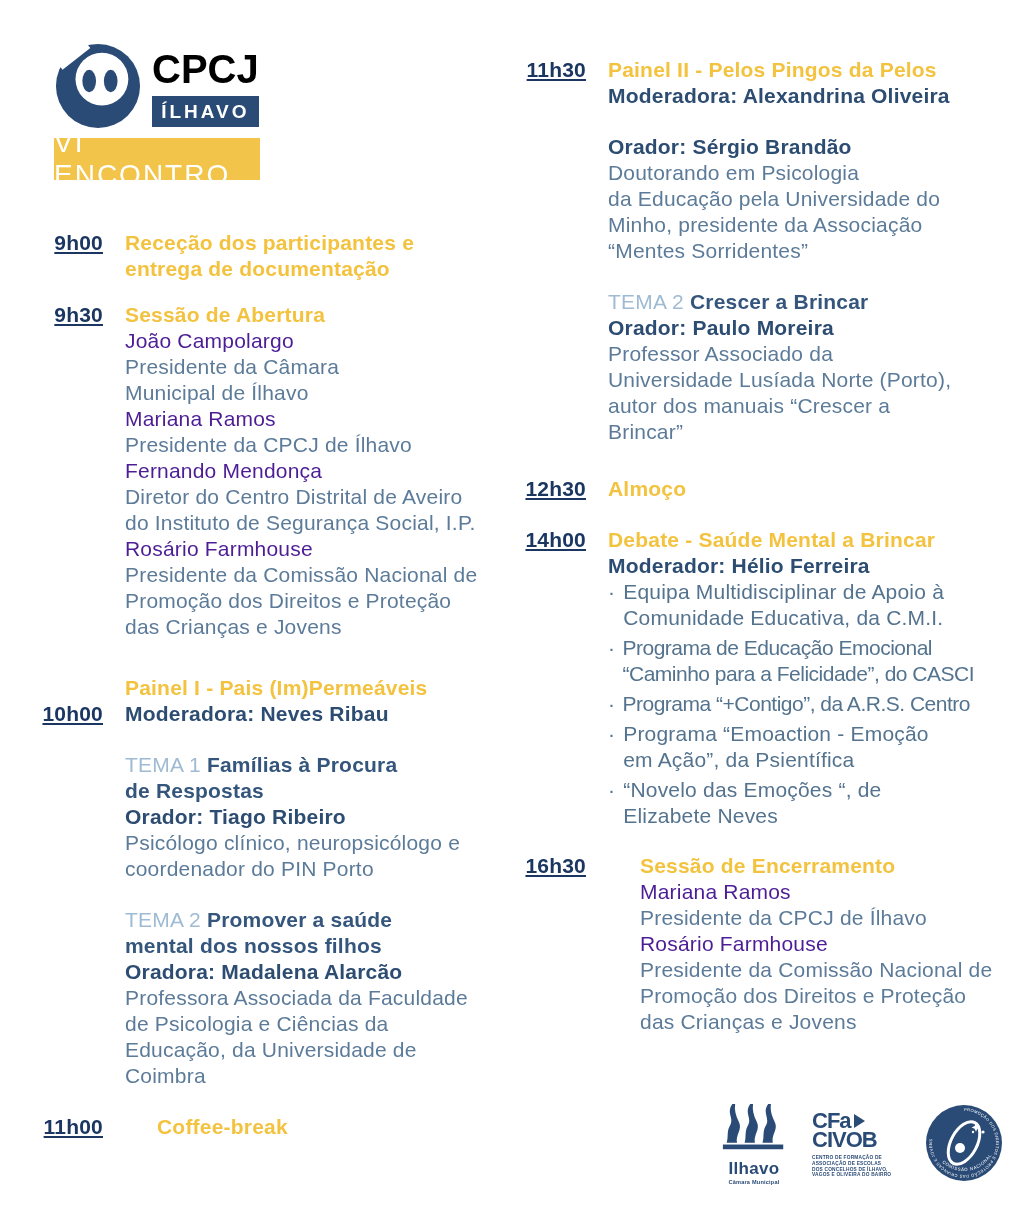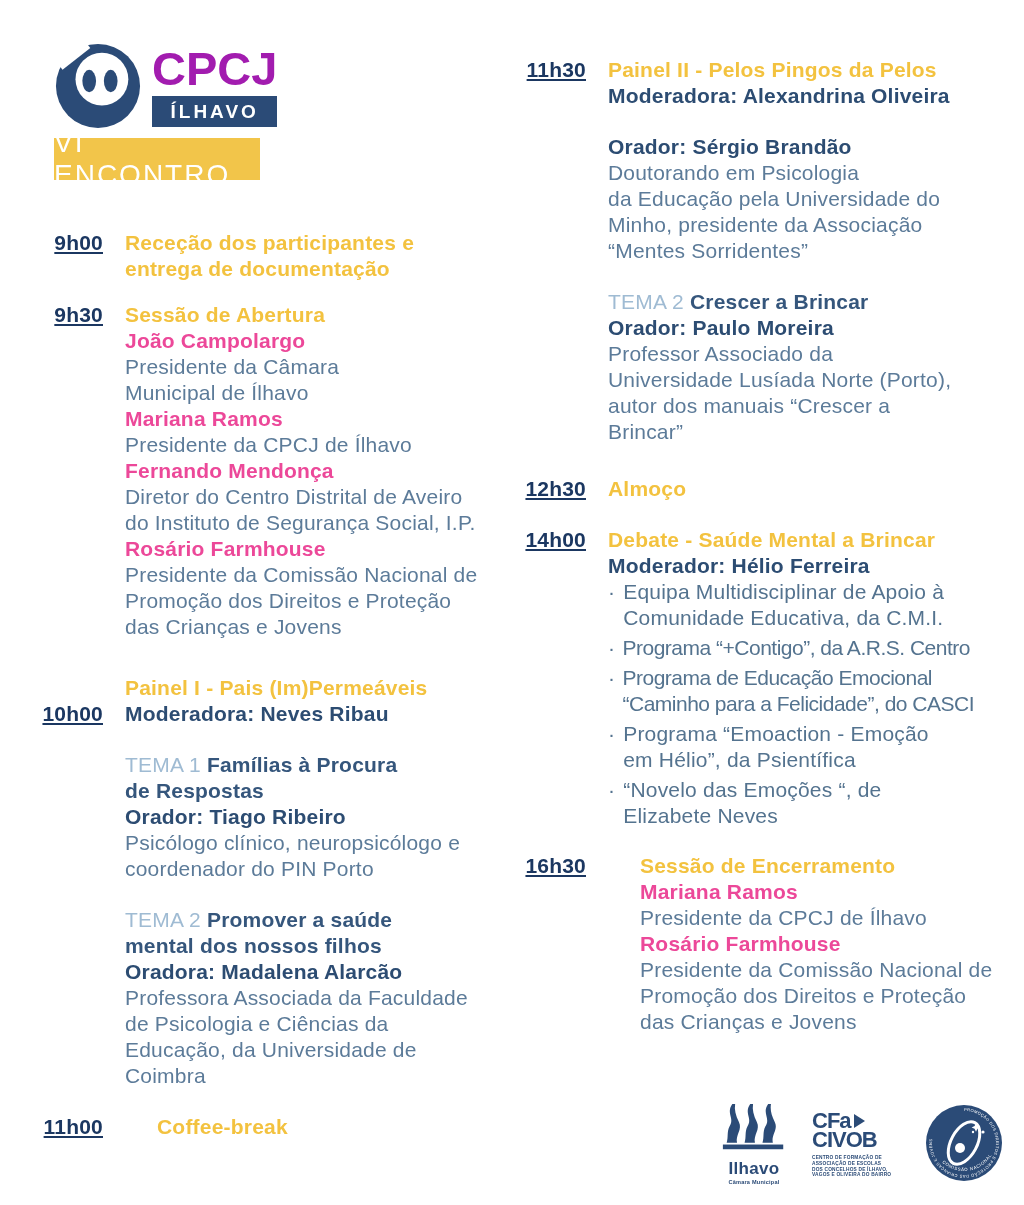--- a/index.html
+++ b/index.html
@@ -6,21 +6,21 @@
   .page {
     position:relative; width:1024px; height:1205px; background:#ffffff;
     font-family:"Liberation Sans","DejaVu Sans",sans-serif; overflow:hidden;
     -webkit-font-smoothing:antialiased;
   }
 
   
   .brand { position:absolute; left:54px; top:42px; display:flex; gap:10px; }
   .brand-icon { width:88px; height:88px; }
   .brand-text { display:flex; flex-direction:column; }
-  .cpcj-word { font-size:47px; font-weight:800; color:#a21caf; letter-spacing:0px; line-height:54px; }
+  .cpcj-word { font-size:40px; font-weight:800; color:#000000; letter-spacing:0px; line-height:54px; }
   .ilhavo-bar { background:#2B4B77; color:#ffffff; font-size:19px; font-weight:700;
     letter-spacing:3px; text-align:center; padding:5px 8px 4px 8px; line-height:22px; }
   .banner { position:absolute; left:54px; top:138px; width:206px; height:42px;
     background:#F2C54A; color:#ffffff; font-size:28px; font-weight:400; letter-spacing:2px;
     display:flex; align-items:center; justify-content:center; }
 
   
   .col { position:absolute; }
   .col-left  { left:40px;  top:230px; width:475px; }
   .col-right { left:523px; top:57px;  width:500px; }
@@ -32,21 +32,21 @@
   .entry.mb24 { margin-bottom:24px; }
   .entry:last-child { margin-bottom:0;gap:32px; }
 
   .time { flex:0 0 63px; text-align:right; font-size:21px; line-height:26px;
     font-weight:700; color:#1B3761; letter-spacing:0.2px;text-decoration:underline; }
   .time.offset1 { padding-top:26px; }
   .content { margin-left:22px; flex:1; font-size:21px; line-height:26px; letter-spacing:0.2px; }
 
   .yellow { color:#F3C23F; font-weight:700; white-space:pre-line; }
   .moderator { color:#2C4C72; font-weight:700; }
-  .name { color:#ec4899; font-weight:700; }
+  .name { color:#4c1d95; font-weight:400; }
   .role { color:#5C7B99; font-weight:400; white-space:pre-line; }
 
   .tema { margin-top:25px; }
   .tema-label { color:#9FBBD3; font-weight:400; }
   .tema-title { color:#35567C; font-weight:700; white-space:pre-line; }
   .speaker-line { color:#2C4C72; font-weight:700; }
   .bio { color:#5C7B99; font-weight:400; white-space:pre-line; }
 
   .bullets { color:#54738F; }
   .bullet { display:flex; margin-top:4px; }
@@ -194,29 +194,29 @@
       <div class="time">14h00</div>
       <div class="content">
         <div class="yellow">Debate - Saúde Mental a Brincar</div>
         <div class="moderator">Moderador: Hélio Ferreira</div>
         <div class="bullets">
           <div class="bullet">
               <span class="bullet-text">Equipa Multidisciplinar de Apoio à
 Comunidade Educativa, da C.M.I.</span>
             </div>
           <div class="bullet condensed">
-              <span class="bullet-text">Programa “+Contigo”, da A.R.S. Centro</span>
-            </div>
-          <div class="bullet condensed">
               <span class="bullet-text">Programa de Educação Emocional
 “Caminho para a Felicidade”, do CASCI</span>
             </div>
+          <div class="bullet condensed">
+              <span class="bullet-text">Programa “+Contigo”, da A.R.S. Centro</span>
+            </div>
           <div class="bullet">
               <span class="bullet-text">Programa “Emoaction - Emoção
-em Hélio”, da Psientífica</span>
+em Ação”, da Psientífica</span>
             </div>
           <div class="bullet">
               <span class="bullet-text">“Novelo das Emoções “, de
 Elizabete Neves</span>
             </div>
         </div>
       </div>
     </div>
 
     <div class="entry">

